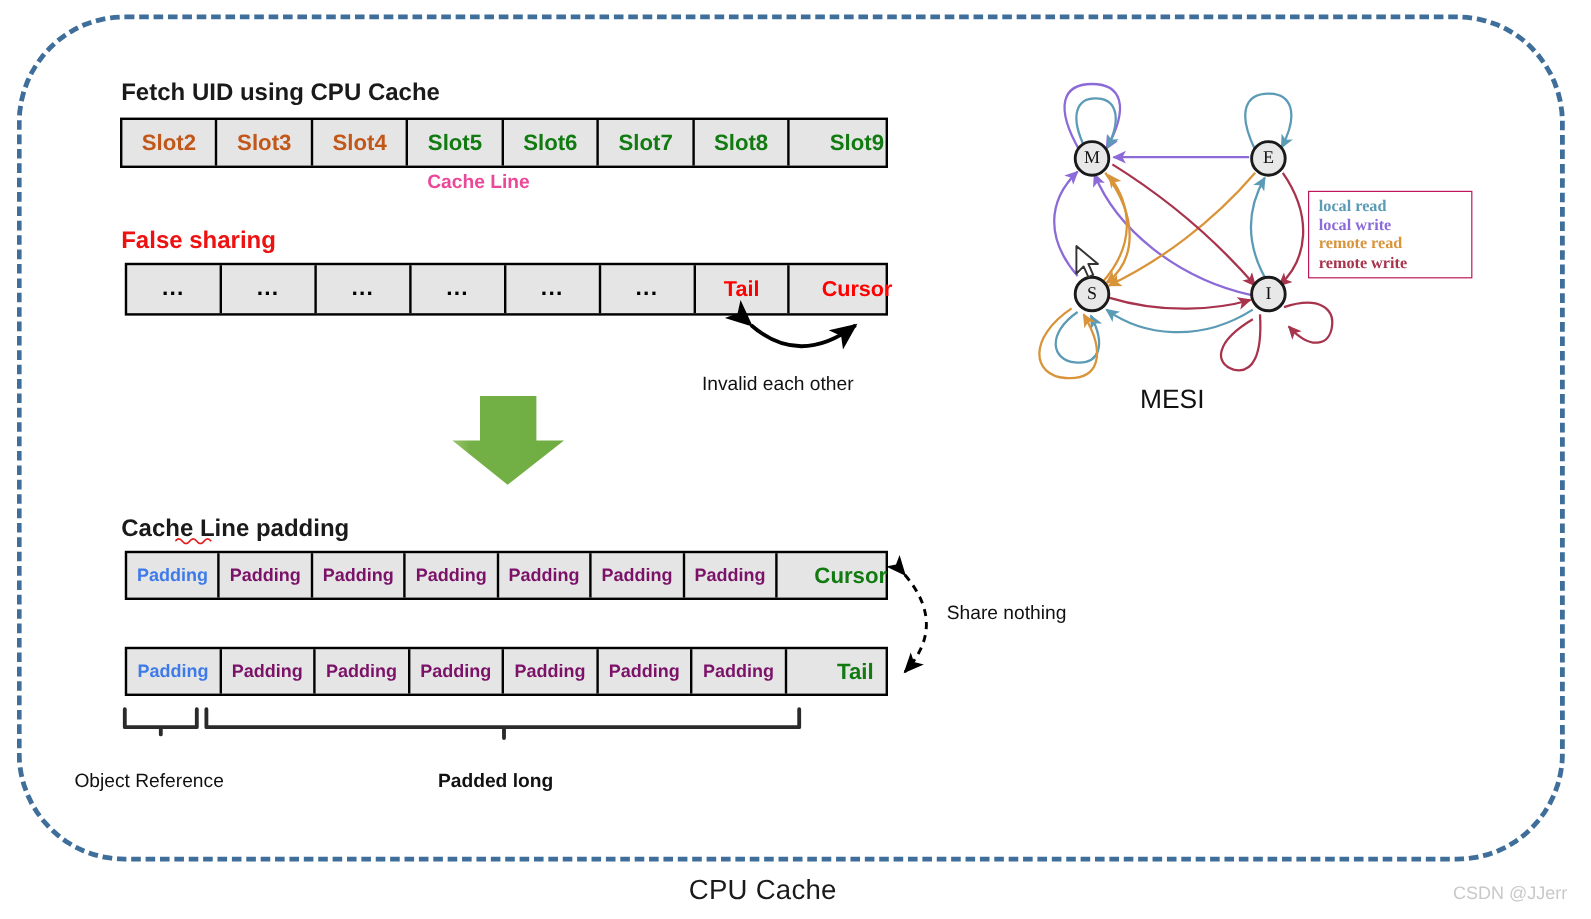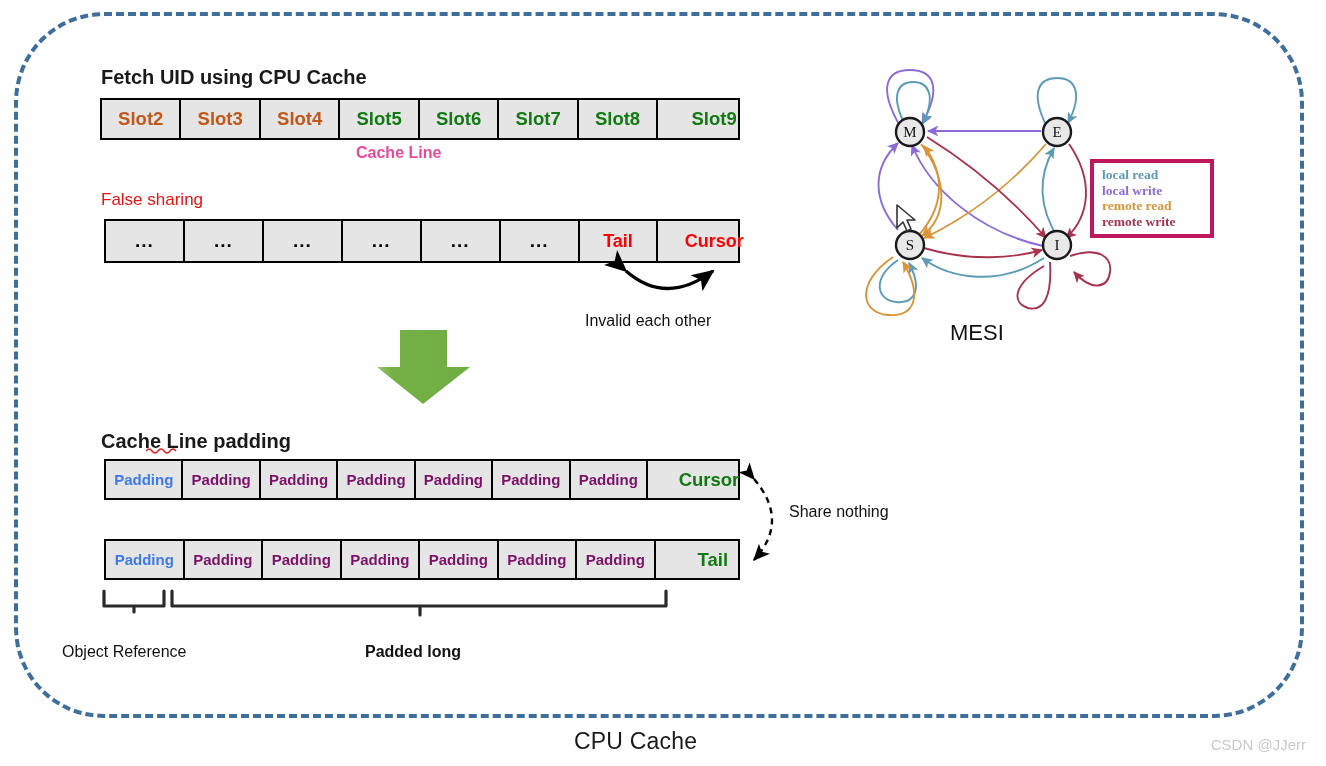--- a/index.html
+++ b/index.html
@@ -46,21 +46,21 @@
   }
 
   
   .sec-label {
     position: absolute;
     font-size: 20px;
     font-weight: 600;
     color: #1a1a1a;
     white-space: nowrap;
   }
-  .sec-label.red { color: #ee1111; font-weight: 400; font-size: 17px; }
+  .sec-label.red { color: #ee1111; font-weight: 700; font-size: 20px; }
 
   
   .cell-row {
     position: absolute;
     display: flex;
     border: 2.5px solid #000;
     box-sizing: border-box;
     background: #e5e5e5;
   }
   .cell {
@@ -120,23 +120,23 @@
     left: 950px;
     top: 320px;
     font-size: 22px;
     color: #111;
     white-space: nowrap;
   }
   #mesi-legend {
     position: absolute;
     left: 1090px;
     top: 159px;
-    width: 124px;
+    width: 137px;
     padding: 4px 7px 5px 8px;
-    border: 4px solid #be185d;
+    border: 1px solid #be185d;
     background: #fff;
     box-sizing: border-box;
   }
   #mesi-legend div {
     font-family: "Liberation Serif", serif;
     font-size: 13.5px;
     font-weight: 700;
     line-height: 15.5px;
     white-space: nowrap;
   }

